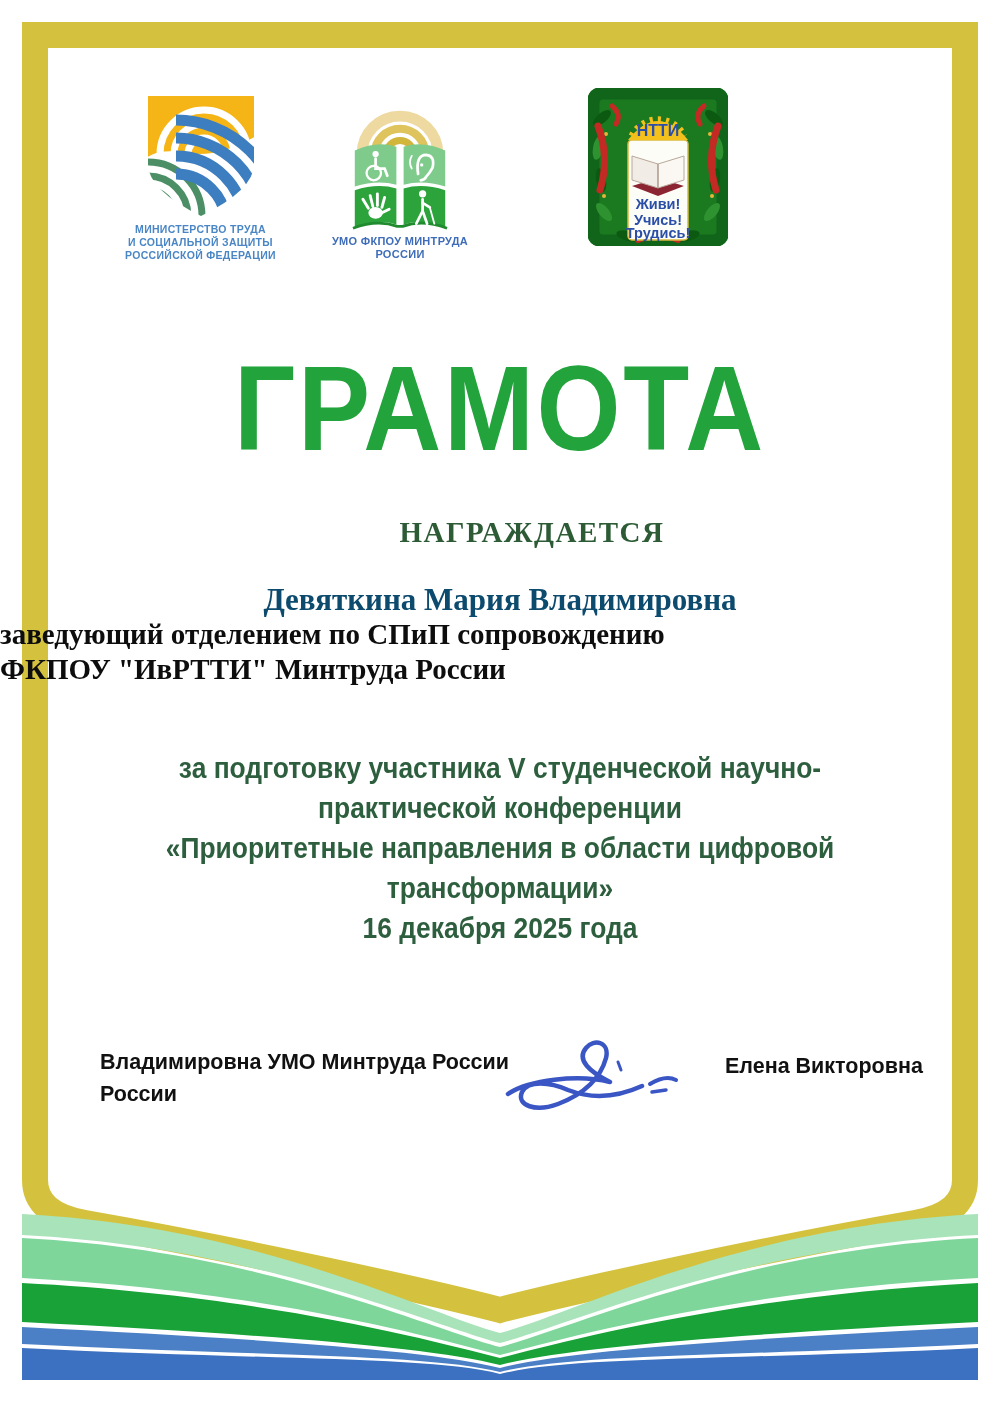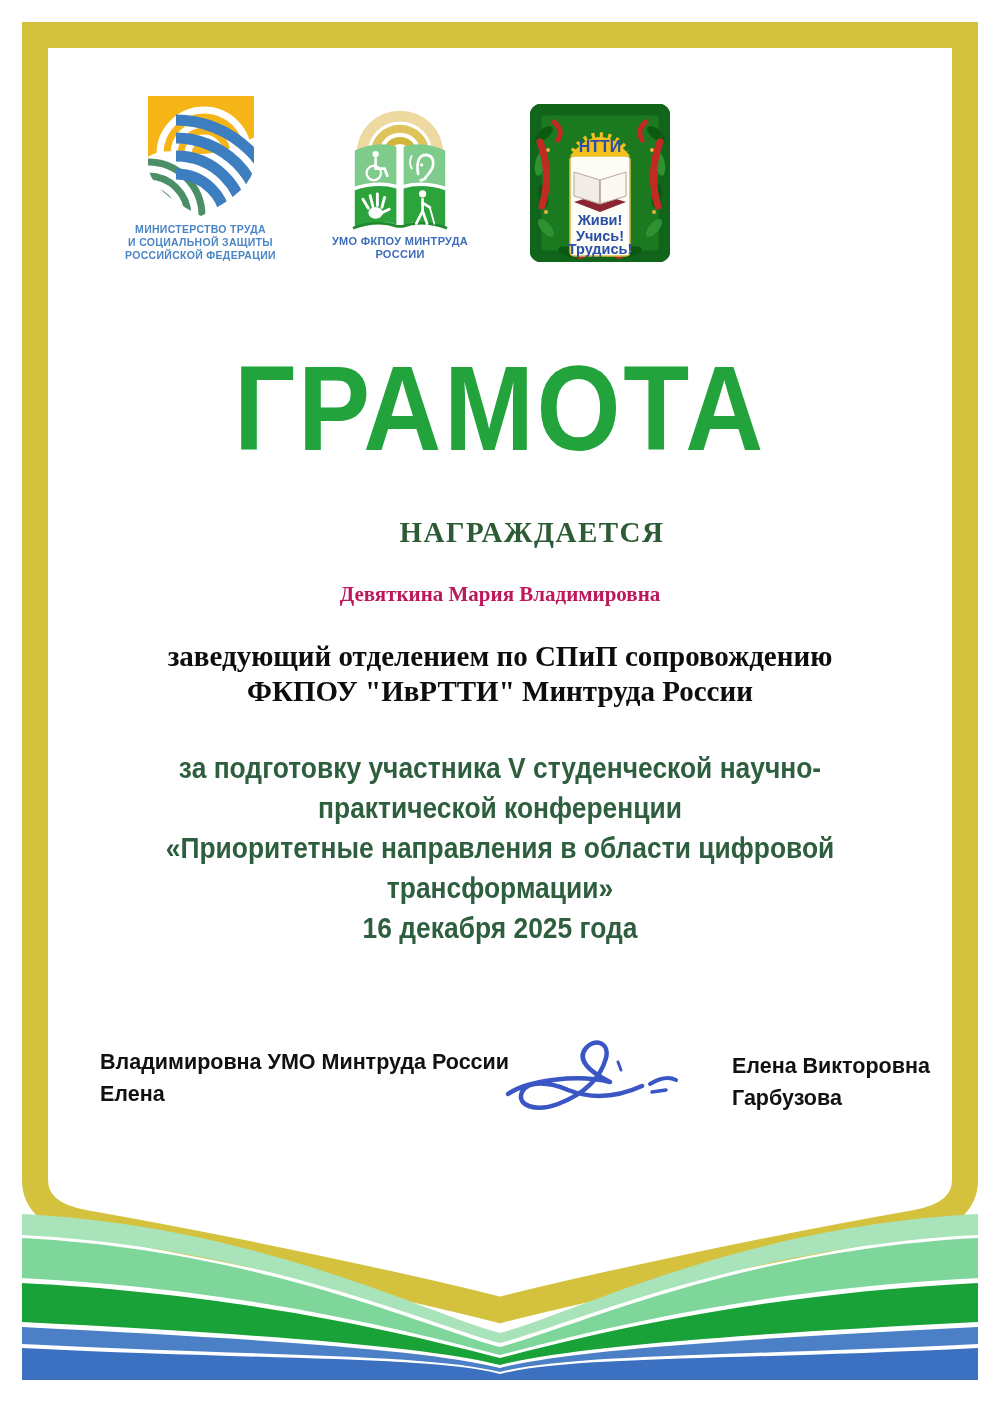--- a/index.html
+++ b/index.html
@@ -15,53 +15,53 @@
     border-top:26px solid #D4C23F;border-left:26px solid #D4C23F;border-right:26px solid #D4C23F;
   }
   
   .logo{position:absolute;text-align:center;}
   .logo svg{display:block;margin:0 auto;}
   .logo-caption{font-weight:bold;font-size:10.5px;line-height:13px;letter-spacing:.3px;margin-top:5px;}
   .caption-mintrud{color:#4A86C5;}
   .caption-umo{color:#3E6CB8;font-size:11px;}
   #logo-mintrud{left:118px;top:94px;width:165px;}
   #logo-umo{left:325px;top:98px;width:150px;}
-  #logo-ntti{left:530px;top:88px;width:124px;margin-top:16px;}
+  #logo-ntti{left:588px;top:88px;width:124px;}
   
   .cert-title{
     position:absolute;top:348px;left:0;width:100%;text-align:center;
     font-size:120px;font-weight:bold;line-height:1;color:#22A33C;
     letter-spacing:3px;transform:scaleX(.9);
   }
   .award-label{
     position:absolute;top:516px;left:0;width:100%;text-align:center;
     font-family:"Liberation Serif",serif;font-weight:bold;font-size:29px;
     letter-spacing:1.5px;color:#2C5B35;padding-left:32px;
   }
   .recipient{
     position:absolute;top:582px;left:0;width:100%;text-align:center;
-    font-family:"Liberation Serif",serif;font-weight:bold;font-size:21px;color:#be185d;
+    font-family:"Liberation Serif",serif;font-weight:bold;font-size:31px;color:#0c4a6e;
   }
   .position-block{
-    position:absolute;top:639px;left:0;width:100%;text-align:center;
+    position:absolute;top:617px;left:0;width:100%;text-align:left;
     font-family:"Liberation Serif",serif;font-weight:bold;font-size:29px;line-height:35px;color:#0d0d0d;
   }
   .reason-block{
     position:absolute;top:748px;left:0;width:100%;text-align:center;
     font-weight:bold;font-size:30px;line-height:40px;color:#2D5F3E;
     transform:scaleX(.88);
   }
   
   .sig-left{
     position:absolute;left:100px;top:1046px;width:410px;
     font-weight:bold;font-size:21.5px;line-height:32px;color:#111;
   }
   .sig-right{
     position:absolute;left:725px;top:1050px;width:230px;
-    font-weight:bold;font-size:21.5px;line-height:32px;color:#111;margin-left:7px;
+    font-weight:bold;font-size:21.5px;line-height:32px;color:#111;
   }
   .sig-ink{position:absolute;left:500px;top:1032px;}
   
   .waves{position:absolute;left:0;top:1150px;width:1000px;height:264px;}
 </style>
 </head>
 <body>
 
 <div class="page">
 
@@ -224,35 +224,34 @@
   <div class="reason-block">
     <div>за подготовку участника V студенческой научно-</div>
     <div>практической конференции</div>
     <div>«Приоритетные направления в области цифровой</div>
     <div>трансформации»</div>
     <div>16 декабря 2025 года</div>
   </div>
 
   <div class="sig-left">
     <div>Владимировна УМО Минтруда России</div>
-    <div>Елена</div>
+    <div>России</div>
   </div>
 
   <svg class="sig-ink" width="200" height="100" viewBox="0 0 200 100">
     <g fill="none" stroke-width="4.5" stroke-linecap="round" stroke-linejoin="round" stroke="#3A56C4">
       <path d="M8 62 C28 48 78 42 110 50 C90 40 76 28 86 16 C94 6 110 10 106 26 C100 48 84 62 58 72 C36 80 16 74 22 60 C28 48 50 50 68 58 C94 68 120 64 142 54"></path>
       <path d="M150 52 C160 46 168 44 176 48" stroke-width="4"></path>
       <path d="M152 60 L166 58" stroke-width="3.5"></path>
       <path d="M118 30 L121 38" stroke-width="3"></path>
     </g>
   </svg>
 
   <div class="sig-right">
     <div>Елена Викторовна</div>
-    <div>Гарбузова</div>
   </div>
 
   <svg class="waves" viewBox="0 0 1000 264">
 
     <path fill="none" stroke-width="26" d="M35 -40 L35 30 Q35 64 85 73 C250 102 430 142 500 160 C570 142 750 102 915 73 Q965 64 965 30 L965 -40" stroke="#D4C23F"></path>
 
     <path d="M22 64 C260 76 430 165 500 183 C570 165 740 76 978 64 L978 85 C740 97 570 175 500 193 C430 175 260 97 22 85 Z" fill="#A9E3B9"></path>
 
     <path d="M22 88 C260 100 430 179 500 197 C570 179 740 100 978 88 L978 128 C740 140 570 187 500 205 C430 187 260 140 22 128 Z" fill="#7ED69B"></path>
 

